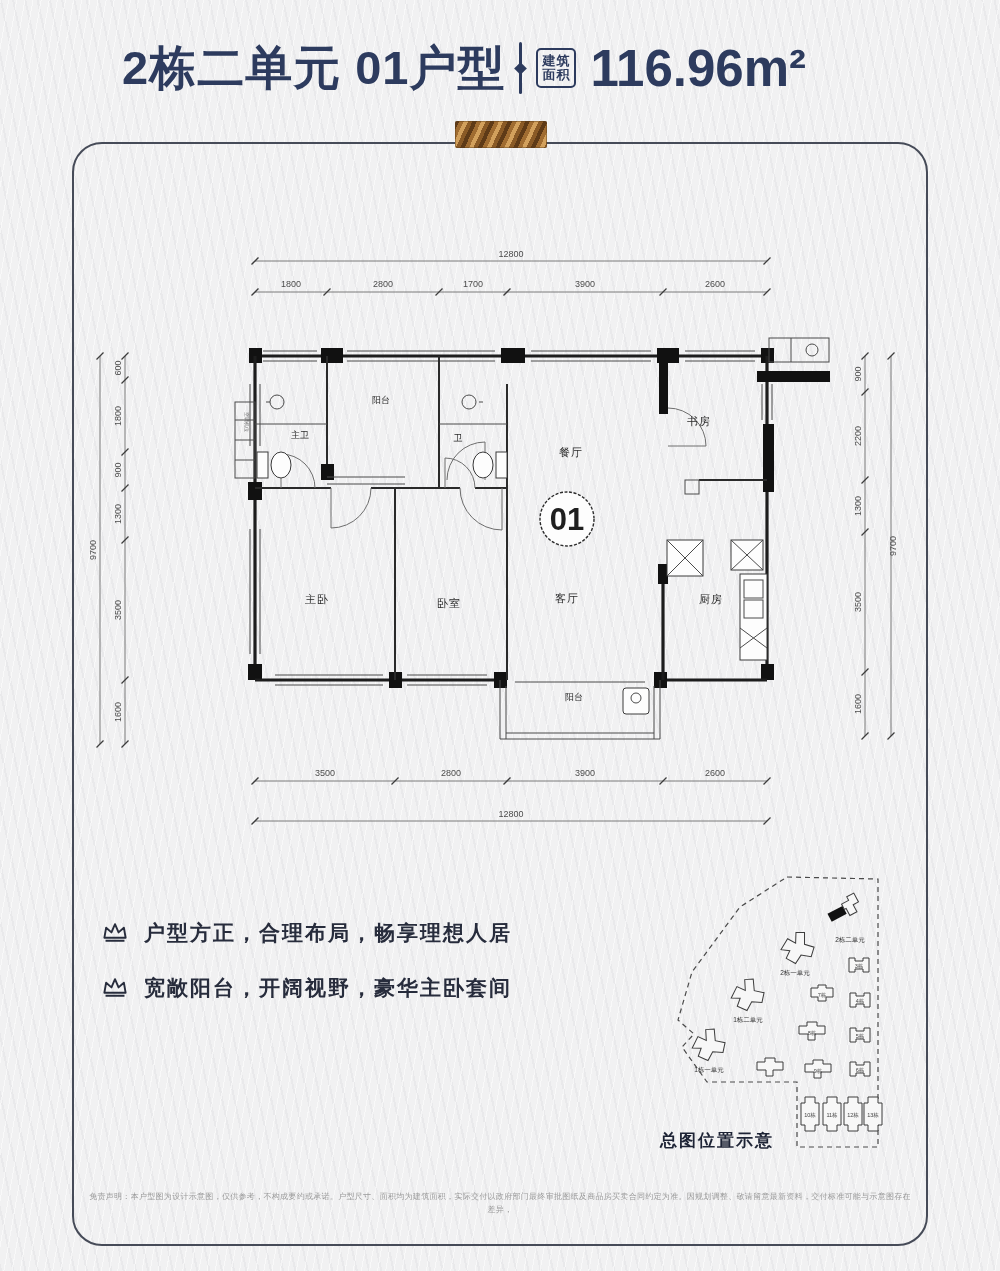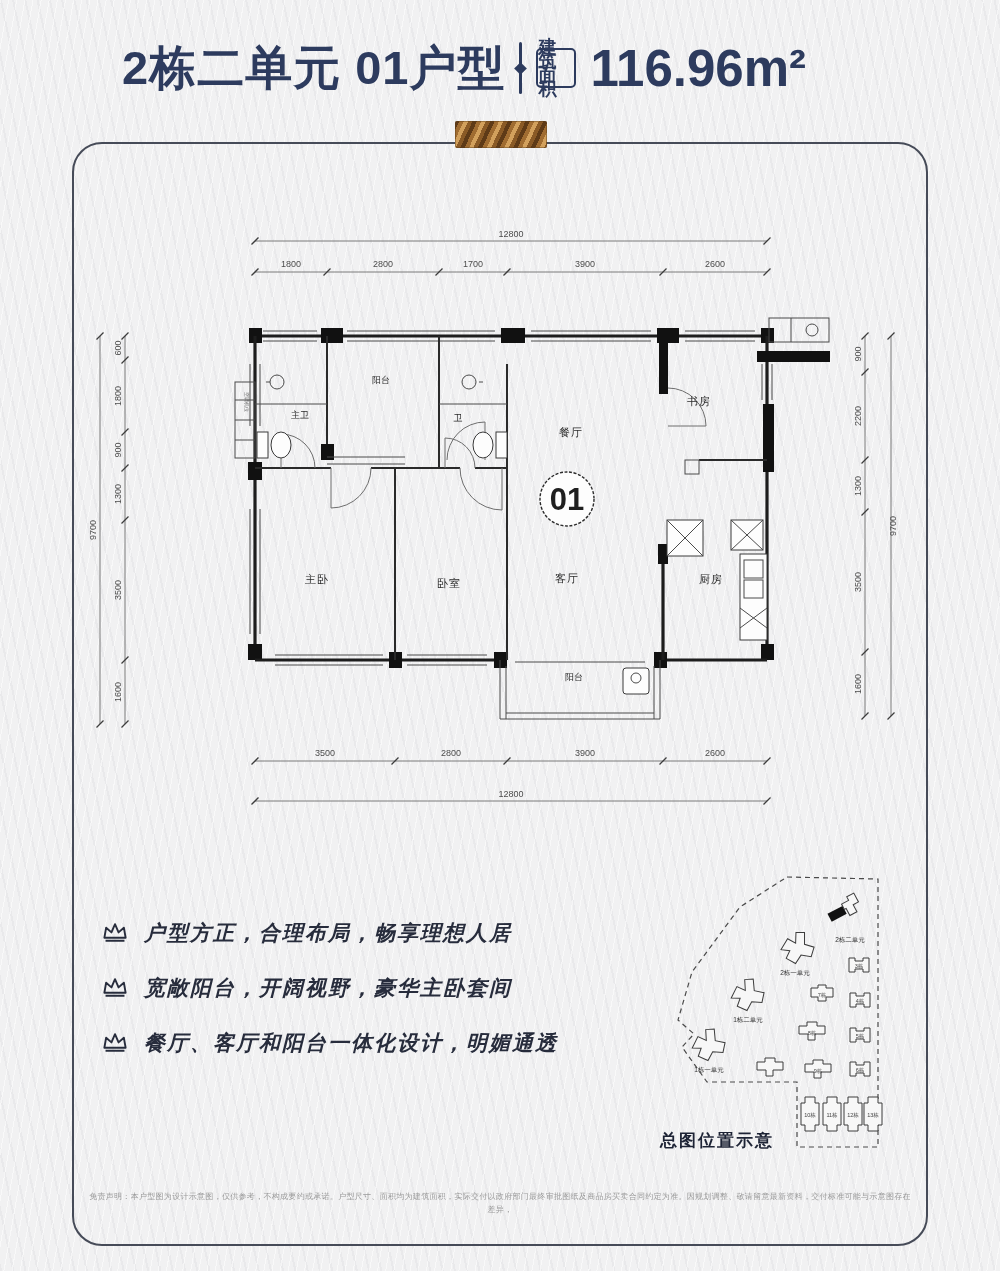--- a/index.html
+++ b/index.html
@@ -17,46 +17,46 @@
     position:absolute; top:30px; left:0; width:928px; height:76px;
     display:flex; align-items:center; justify-content:center; gap:14px;
     color:#2d3b5e;
   }
   .title-main{ font-size:47px; font-weight:bold; letter-spacing:1px; white-space:nowrap; }
   .title-sep{ position:relative; width:3px; height:52px; background:#2d3b5e; border-radius:2px; }
   .title-sep .dia{ position:absolute; left:-3.5px; top:22px; width:9px; height:9px; background:#2d3b5e; transform:rotate(45deg); }
   .area-badge{
     width:40px; height:40px; border:2.5px solid #2d3b5e; border-radius:5px;
     display:flex; flex-direction:column; align-items:center; justify-content:center;
-    font-size:18px; font-weight:bold; line-height:14px; letter-spacing:1px;
+    font-size:13px; font-weight:bold; line-height:14px; letter-spacing:1px;
   }
   .area-value{ font-size:51px; font-weight:bold; letter-spacing:0px; white-space:nowrap; }
   
   .frame{ position:absolute; left:72px; top:142px; width:856px; height:1104px;
     border:2px solid #464b58; border-radius:30px; }
   .copper-bar{
     position:absolute; left:455px; top:121px; width:92px; height:27px; border-radius:2px;
     background:repeating-linear-gradient(115deg,#5e3a17 0 4px,#a06c31 4px 8px,#d2a05c 8px 12px,#8a5a26 12px 16px);
     box-shadow:0 0 0 1px rgba(90,60,25,.45) inset;
   }
   
-  .plan-wrap{ position:absolute; left:85px; top:214px; width:830px; height:625px; }
+  .plan-wrap{ position:absolute; left:85px; top:234px; width:830px; height:625px; }
   svg text{ font-family:"Liberation Sans","DejaVu Sans",sans-serif; }
   .dim{ font-size:9px; fill:#4c4c4c; }
   .room{ font-size:11px; fill:#2b2b2b; letter-spacing:1px; }
   .room-sm{ font-size:9px; fill:#2b2b2b; }
   .dimline{ stroke:#7a7a7a; stroke-width:1; }
   .wall{ stroke:#1d1d1d; stroke-width:3.2; }
   .wall2{ stroke:#2a2a2a; stroke-width:2; }
   .thin{ stroke:#4a4a4a; stroke-width:1; fill:none; }
   .fix{ stroke:#3a3a3a; stroke-width:1; fill:#fdfdfd; }
   .arc{ stroke:#6e6e6e; stroke-width:1; fill:none; }
   .pier{ fill:#111; }
   
-  .features{ position:absolute; left:100px; top:916px; width:540px;font-style:italic; }
+  .features{ position:absolute; left:100px; top:916px; width:540px; }
   .feature-row{ display:flex; align-items:center; gap:14px; height:34px; margin-bottom:21px; }
   .crown{ width:30px; height:26px; flex:0 0 auto; }
   .feature-text{ font-size:21px; font-weight:bold; color:#272c3c; letter-spacing:2px; white-space:nowrap; }
   
   .siteplan{ position:absolute; left:652px; top:862px; width:250px; height:300px; }
   .sp-label{ font-size:6.5px; fill:#333; }
   .sp-num{ font-size:5.5px; fill:#444; }
   .sp-bld{ stroke:#3c3c3c; stroke-width:1; fill:#f7f7f7; }
   .sp-caption{ font-size:17px; font-weight:bold; fill:#1d2335; letter-spacing:2px; }
   
@@ -318,26 +318,20 @@
           <path d="M3 15 L4.5 6.5 L9 10.5 L12 3.5 L15 10.5 L19.5 6.5 L21 15 Z M4 17.5 H20" fill="none" stroke="#272c3c" stroke-width="1.6" stroke-linejoin="round"></path>
         </svg>
       <span class="feature-text">户型方正，合理布局，畅享理想人居</span>
     </div>
     <div class="feature-row">
       <svg class="crown" viewBox="0 0 24 22">
           <path d="M3 15 L4.5 6.5 L9 10.5 L12 3.5 L15 10.5 L19.5 6.5 L21 15 Z M4 17.5 H20" fill="none" stroke="#272c3c" stroke-width="1.6" stroke-linejoin="round"></path>
         </svg>
       <span class="feature-text">宽敞阳台，开阔视野，豪华主卧套间</span>
     </div>
-    <div class="feature-row">
-      <svg class="crown" viewBox="0 0 24 22">
-          <path d="M3 15 L4.5 6.5 L9 10.5 L12 3.5 L15 10.5 L19.5 6.5 L21 15 Z M4 17.5 H20" fill="none" stroke="#272c3c" stroke-width="1.6" stroke-linejoin="round"></path>
-        </svg>
-      <span class="feature-text">餐厅、客厅和阳台一体化设计，明媚通透</span>
-    </div>
   </div>
 
   <div class="siteplan">
   <svg viewBox="0 0 250 300" width="250" height="300">
     <path d="M 135,15 L 226,17 L 226,285 L 145,285 L 145,220 L 55,220 L 30,185 L 42,172 L 26,158 L 40,110 L 88,45 Z" fill="none" stroke="#4a4a4a" stroke-width="1.2" stroke-dasharray="5 4"></path>
 
     <g transform="translate(196,50) rotate(-28)">
       <rect x="-19" y="-8" width="17" height="9" fill="#111"></rect>
       <path class="sp-bld" d="M -2,-10 h8 v-4 h8 v10 h-6 v8 h-8 v-8 h-2 z"></path>
     </g>

